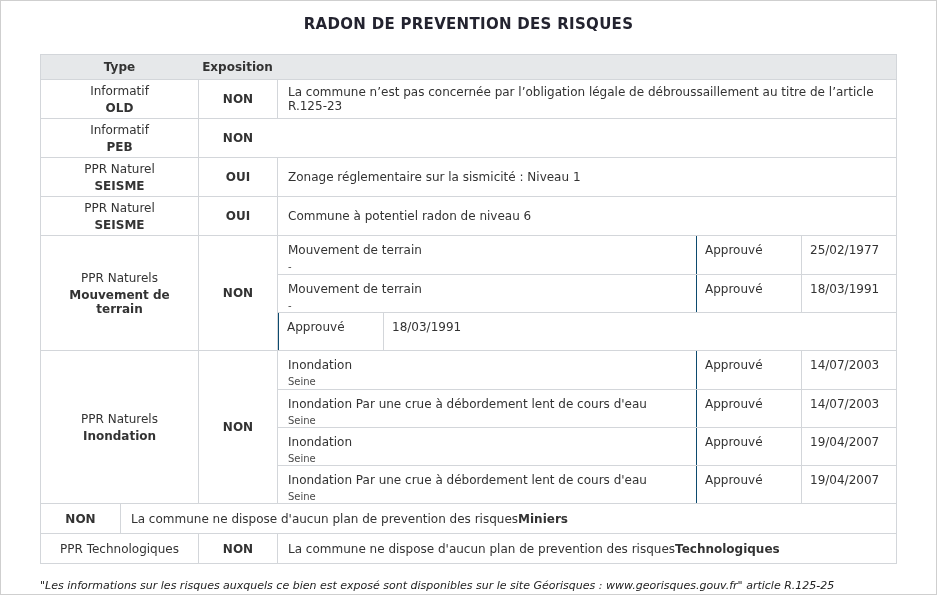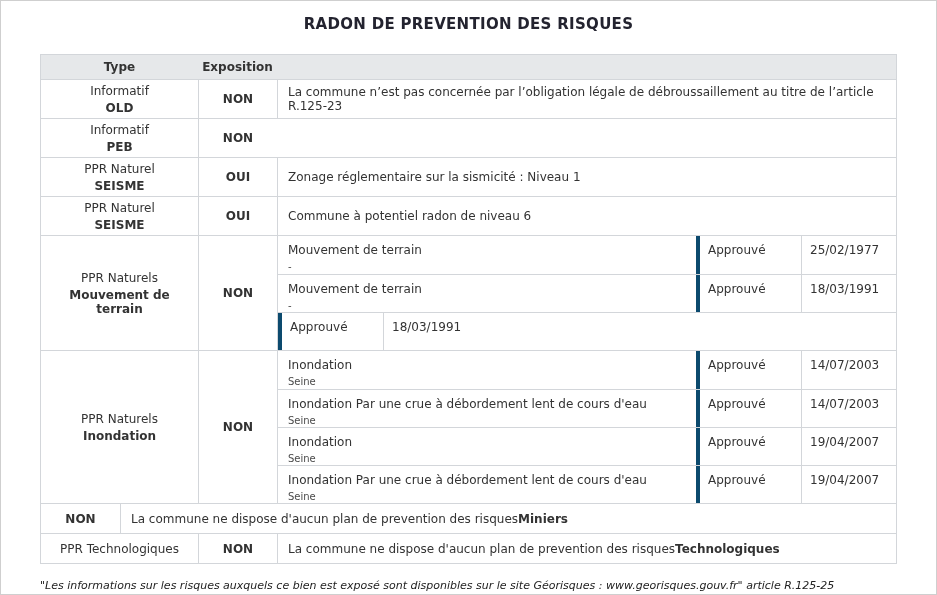--- a/index.html
+++ b/index.html
@@ -67,21 +67,21 @@
   .subrow:first-child { border-top: none; }
   .sub-desc {
     flex: 1;
     padding: 7px 10px 0 10px;
     display: flex; flex-direction: column; gap: 4px;
     overflow: hidden;
   }
   .sub-sublabel { font-size: 10px; color: #4a4a4a; }
   .sub-status {
     width: 95px;
-    border-left: 4px solid #0c4a6e;
+    border-left: 1px solid #0c4a6e;
     padding: 7px 8px 0 8px;
   }
   .sub-date {
     width: 95px;
     border-left: 1px solid #d3d6da;
     padding: 7px 8px 0 8px;
     margin-left: 10px;
   }
   .plan-bold { font-weight: bold; }
   .footer-note {

